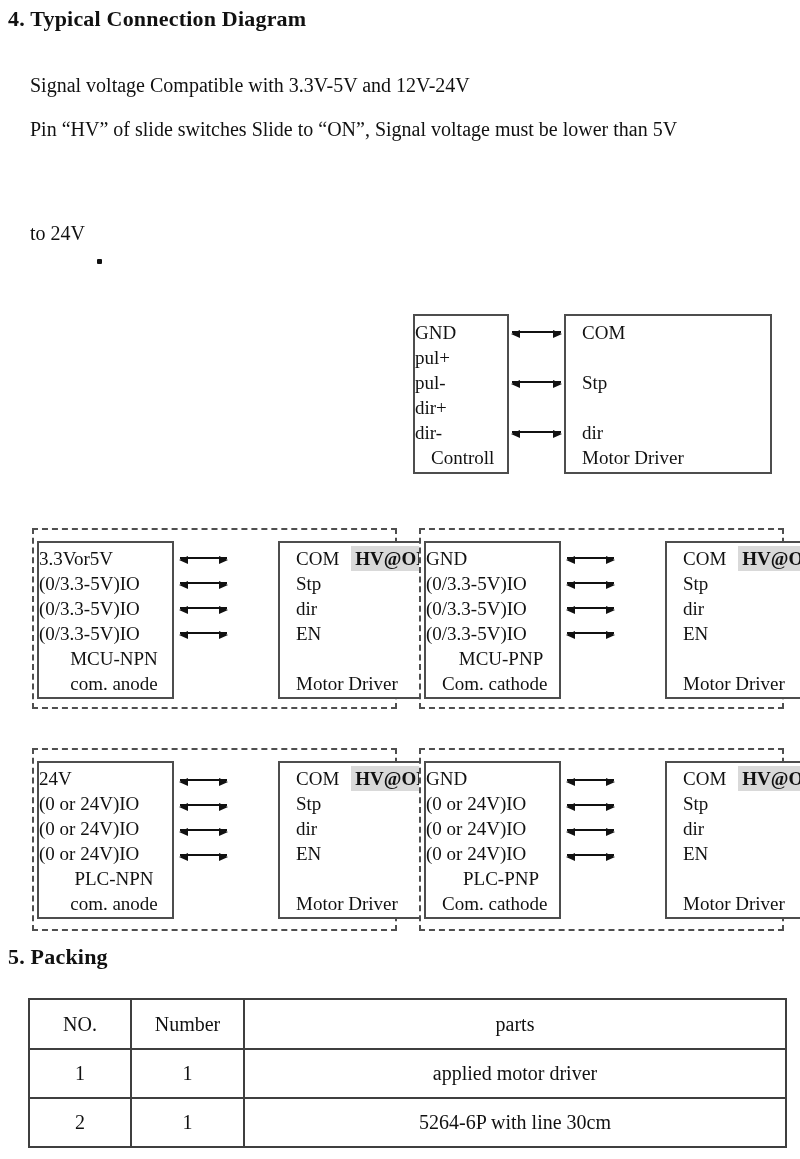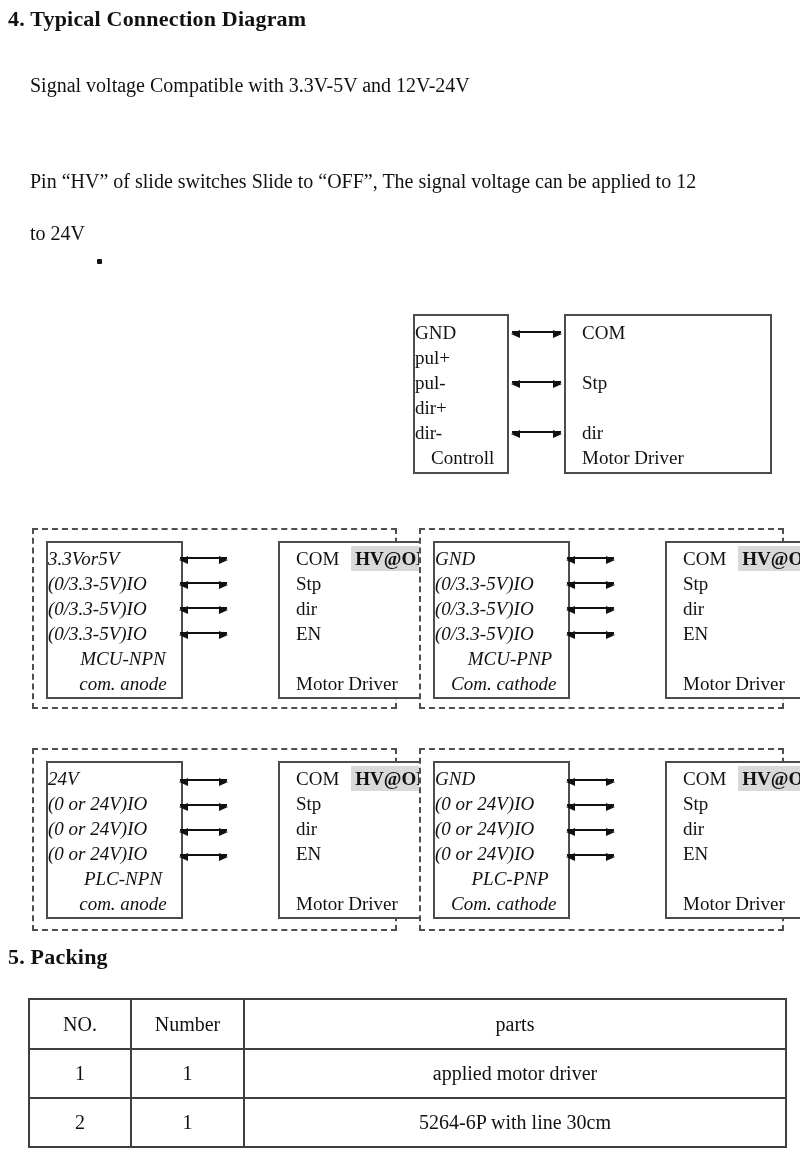--- a/index.html
+++ b/index.html
@@ -16,21 +16,21 @@
   
   .box{position:absolute;box-sizing:border-box;border:2px solid #4d4d4d;background:#fff;padding-top:4px;}
   .row{height:25px;line-height:25px;font-size:19px;white-space:nowrap;}
   .pin{text-align:left;padding-right:9px;}
   .lab{text-align:left;padding-left:16px;}
   .lab2{text-align:center;padding-left:17px;}
 
   
   .dashed{position:absolute;box-sizing:border-box;width:365px;border:2px dashed #4f4f4f;background:#fff;}
   .dashed .ibox{position:absolute;top:11px;height:158px;box-sizing:border-box;border:2px solid #4d4d4d;padding-top:3px;background:#fff;}
-  .ibox.l{left:12px;width:137px;font-style:italic;}
+  .ibox.l{left:3px;width:137px;}
   .ibox.r{left:196px;width:159px;margin-left:48px;}
 
   
   .arrow{position:absolute;border-top:2px solid #111;}
   .arrow::before,.arrow::after{content:"";position:absolute;top:-3px;width:0;height:0;
     border-top:4px solid transparent;border-bottom:4px solid transparent;}
   .arrow::before{left:-1px;border-right:9px solid #111;}
   .arrow::after{right:-1px;border-left:9px solid #111;}
 
   .badge{display:inline-block;margin-left:12px;padding:0 4px;background:#d9d9d9;font-weight:bold;}
@@ -41,21 +41,21 @@
   td.c{text-align:center;}
   td.p{text-align:left;padding-left:14px;}
 </style>
 </head>
 <body>
 
 <div class="page">
 
   <div class="abs h-sec" style="left:8px;top:6px;">4. Typical Connection Diagram</div>
   <div class="abs para" style="left:30px;top:64px;margin-top:8px;">Signal voltage Compatible with 3.3V-5V and 12V-24V</div>
-  <div class="abs para" style="left:30px;top:168px;">Pin “HV” of slide switches Slide to “OFF”, The signal voltage can be applied to 12</div>
+  <div class="abs para" style="left:30px;top:116px;">Pin “HV” of slide switches Slide to “ON”, Signal voltage must be lower than 5V</div>
   <div class="abs para" style="left:30px;top:220px;">to 24V</div>
   <div class="abs stray-dot" style="left:97px;top:259px;"></div>
 
   <div class="box" style="left:413px;top:314px;width:96px;height:160px;">
     <div class="row pin">GND</div>
     <div class="row pin">pul+</div>
     <div class="row pin">pul-</div>
     <div class="row pin">dir+</div>
     <div class="row pin">dir-</div>
     <div class="row lab">Controll</div>

